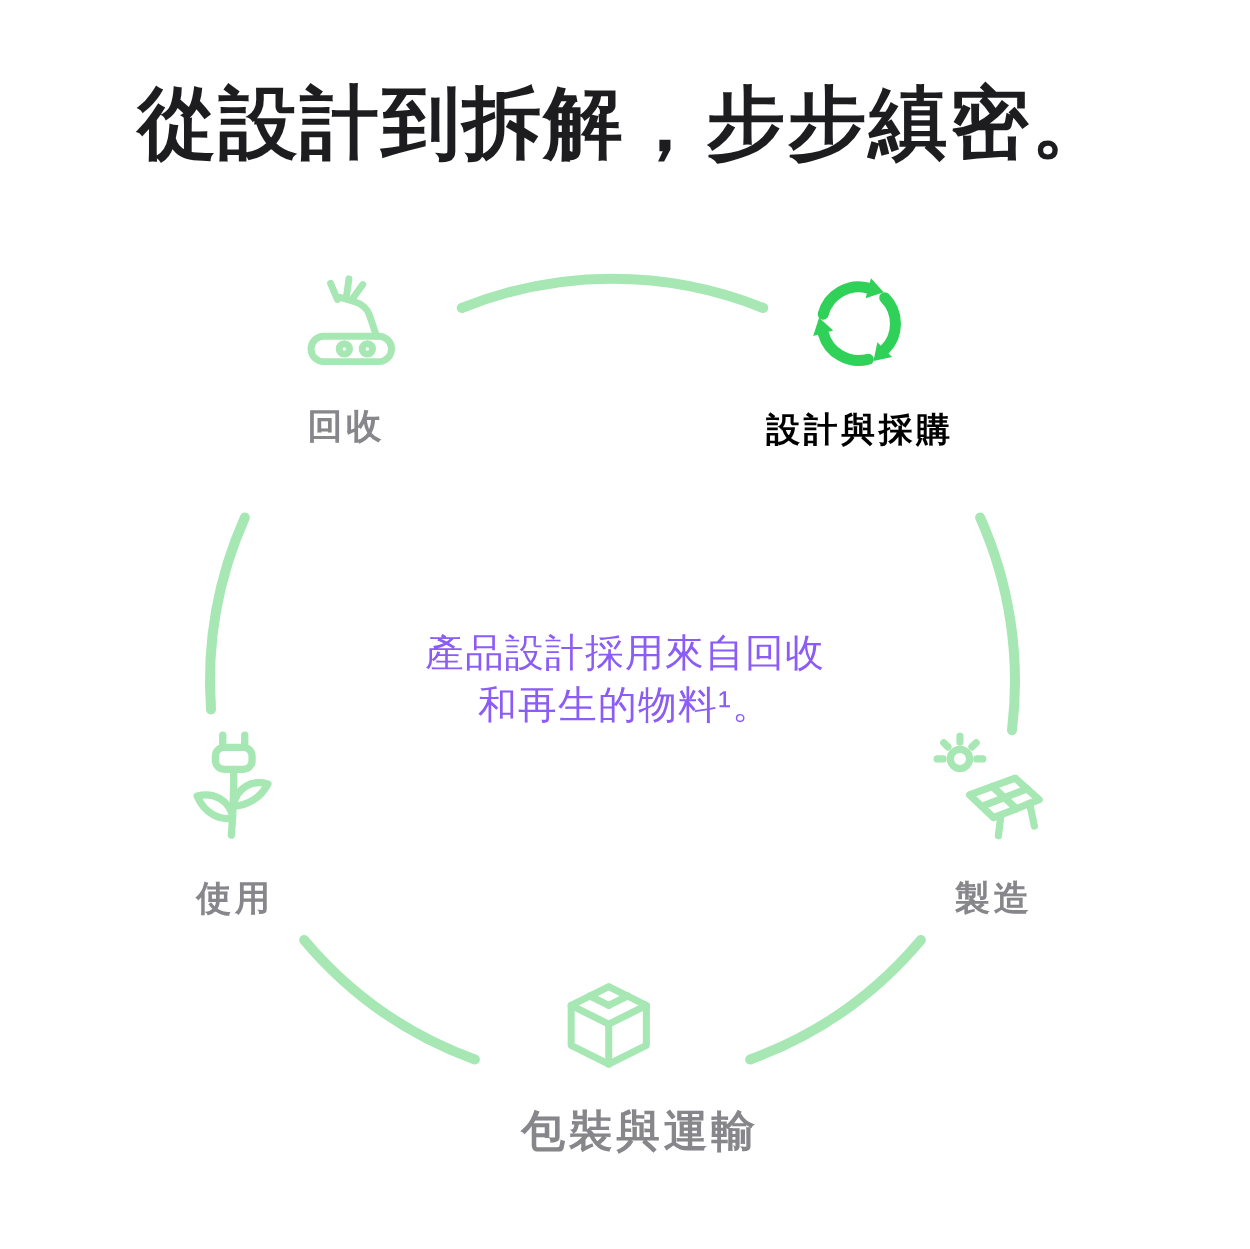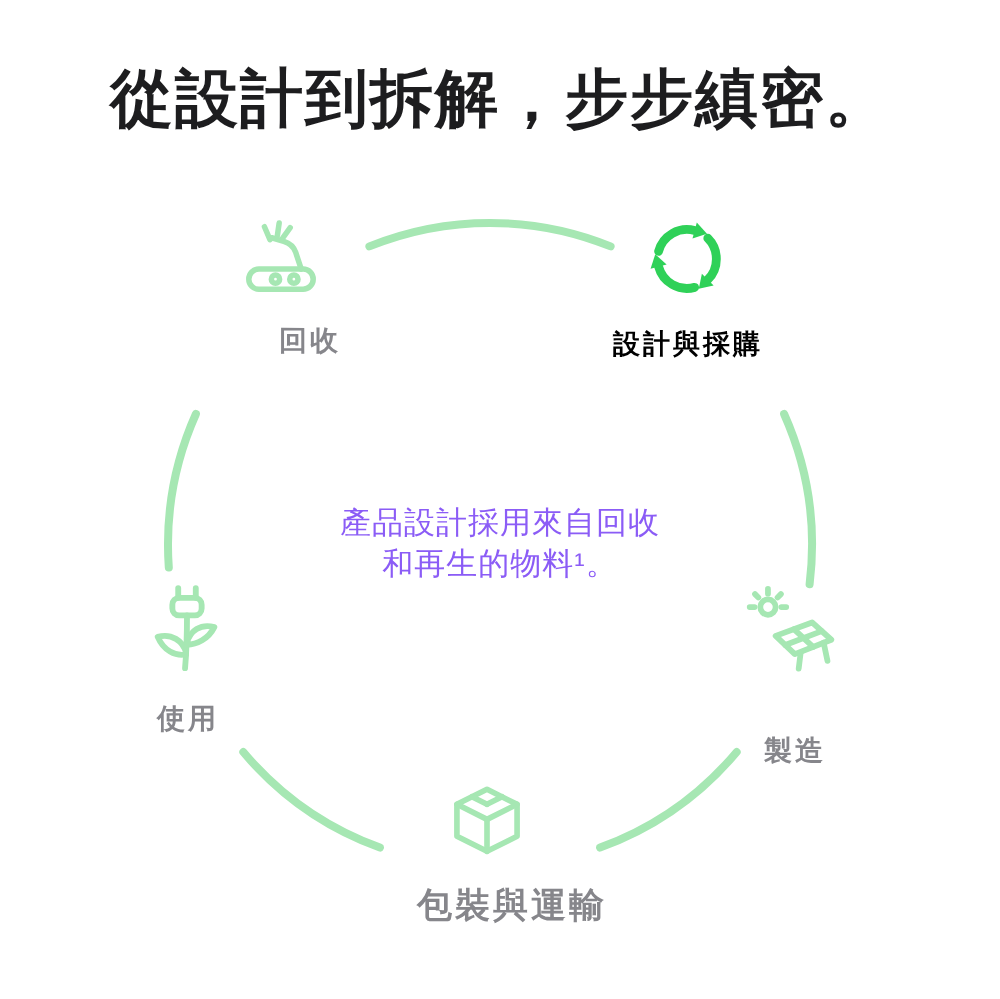--- a/index.html
+++ b/index.html
@@ -34,23 +34,23 @@
     position: absolute; top: 502px; left: 240px; width: 520px;
     text-align: center;
     font-size: 31px; line-height: 41px; font-weight: 500;
     color: #8b5cf6; letter-spacing: 1px;
   }
 
   
   .icon-design        { left: 638px; top: 206px; width:  98px; height: 102px; }
   .label-design       { left: 568px; top: 326px; width: 240px; }
   .icon-recycling     { left: 234px; top: 212px; width:  94px; height:  92px; }
-  .label-recycling    { left: 213px; top: 322px; width: 128px; text-align: right; }
+  .label-recycling    { left: 213px; top: 322px; width: 128px; }
   .icon-manufacturing { left: 738px; top: 586px; width: 106px; height:  96px; }
-  .label-manufacturing{ left: 731px; top: 732px; width: 128px; }
+  .label-manufacturing{ left: 731px; top: 700px; width: 128px; }
   .icon-use           { left: 146px; top: 584px; width:  82px; height:  98px; }
   .label-use          { left: 124px; top: 700px; width: 128px; }
   .icon-packaging     { left: 440px; top: 776px; width:  94px; height:  98px; }
   .label-packaging    { left: 396px; top: 882px; width: 232px; font-size: 35px; }
 </style>
 </head>
 <body>
 
 <div class="canvas">
 

